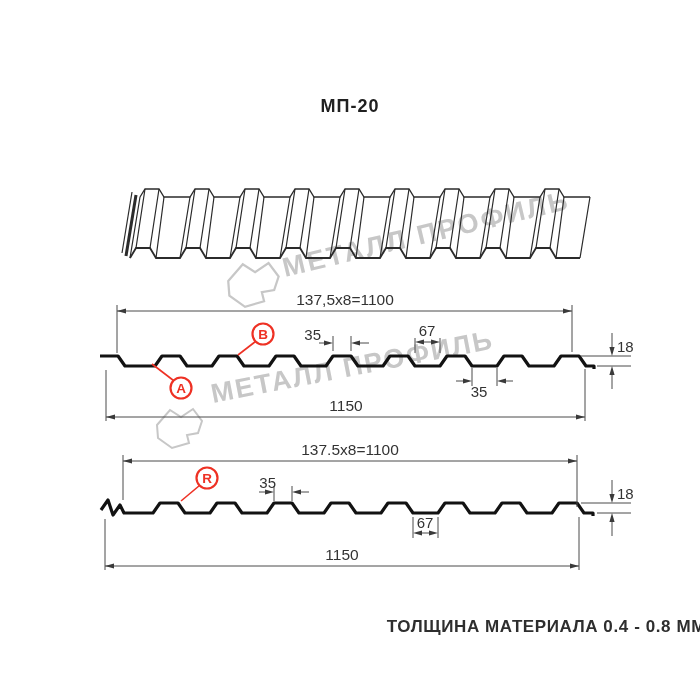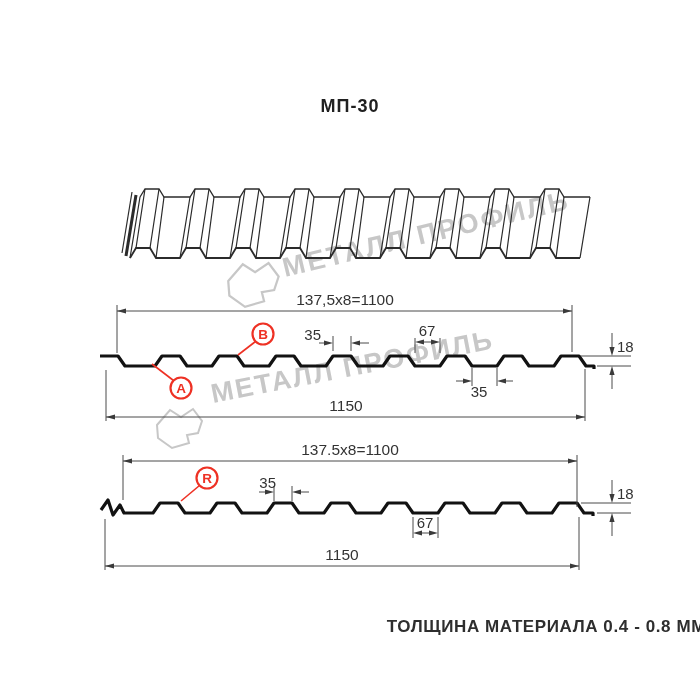--- a/index.html
+++ b/index.html
@@ -16,21 +16,21 @@
   .dim{fill:#333;font-size:15px;}
   .dimbig{fill:#333;font-size:15.5px;}
   .lbl{fill:#ee3124;font-size:13.5px;font-weight:bold;}
   .wm{fill:#c7c7c7;font-size:27px;font-weight:bold;}
 </style>
 </head>
 <body>
 
 <div class="page">
 
-  <div class="subtitle">МП-30</div>
+  <div class="subtitle">МП-20</div>
 
   <svg width="700" height="700" viewBox="0 0 700 700">
 
     <g>
       <path d="M2 17L15 2L26 9L38 1L47 13L43 25L32 27L34 35L17 40L3 30Z" transform="translate(226,262) scale(1.12)" fill="none" stroke="#c7c7c7" stroke-width="2"></path>
       <text class="wm" x="285" y="277" transform="rotate(-13.5 285 277)" letter-spacing="2.5">МЕТАЛЛ ПРОФИЛЬ</text>
     </g>
 
     <g>
       <path d="M2 17L15 2L26 9L38 1L47 13L43 25L32 27L34 35L17 40L3 30Z" transform="translate(155,408)" fill="none" stroke="#c7c7c7" stroke-width="2"></path>

